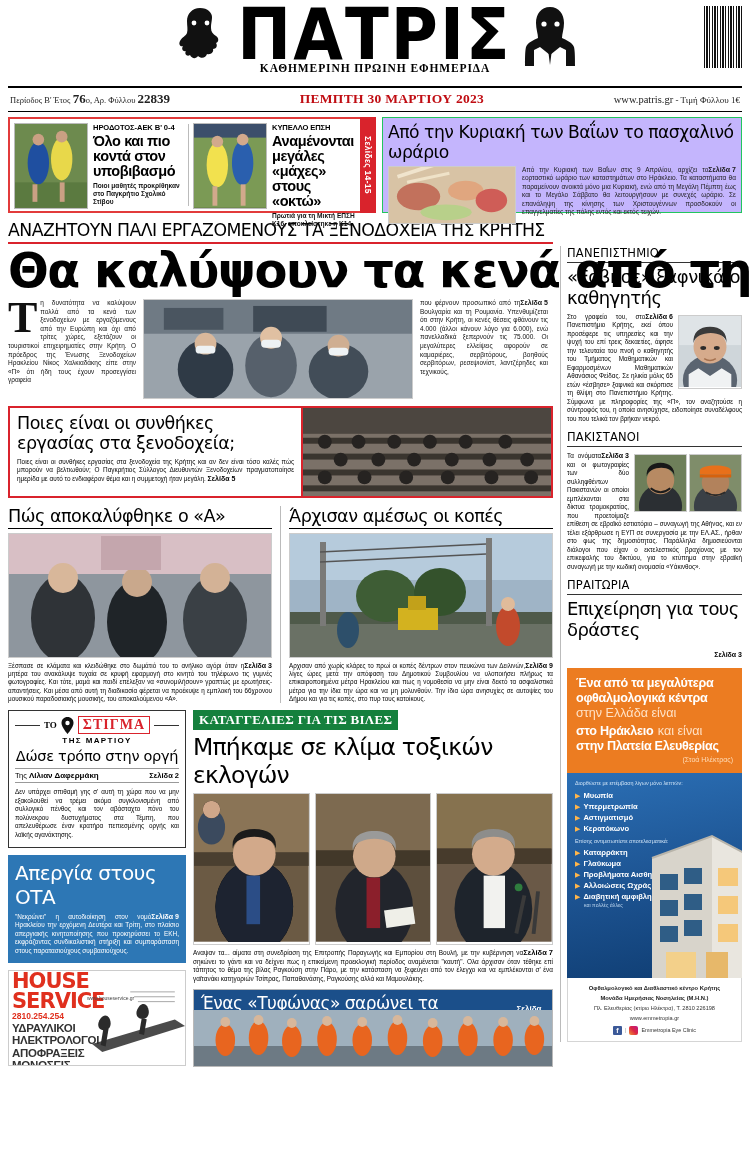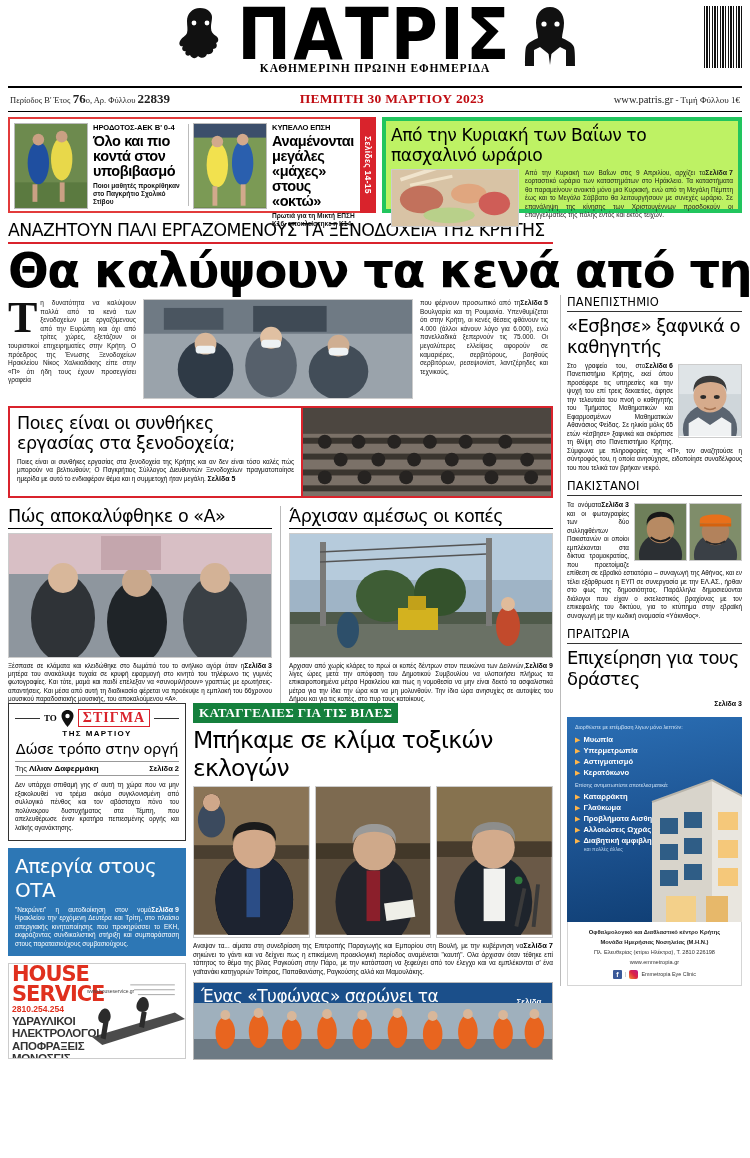--- a/index.html
+++ b/index.html
@@ -63,21 +63,21 @@
   .t-head { font-size: 14.5px; font-weight: 800; line-height: 15px; letter-spacing:-0.4px; }
   .t-sub { font-size: 6.6px; font-weight: 700; line-height: 8px; margin-top: 3px; color:#111; }
   .t-divider { width: 1px; background: #bbb; margin: 5px 0; }
   .pages-tab {
     position:absolute; right:-2px; top:-2px; bottom:-2px; width: 16px; background:#d9232c;
     color:#fff; display:flex; align-items:center; justify-content:center;
   }
   .pages-tab span {
     writing-mode: vertical-rl; font-size: 8.5px; font-weight: 800; letter-spacing: .3px;
   }
-  .teaser-easter { flex:1; border:4px solid #22c55e; background:#bef264; padding:4px 5px; height:96px; }
+  .teaser-easter { flex:1; border:1px solid #22c55e; background:#c4b5fd; padding:4px 5px; height:96px; }
   .te-head { font-size: 17.2px; font-weight: 400; letter-spacing:-0.5px; line-height:20px; font-family:"DejaVu Sans",sans-serif;}
   .te-body { display:flex; gap:6px; margin-top:4px; }
   .te-photo { width:128px; height:58px; border:1px solid #ccc; overflow:hidden; position:relative; }
   .te-text { flex:1; font-size:6.5px; line-height:8.4px; text-align:justify; color:#1a1a1a; }
   .te-text .pg { font-weight:800; float:right; font-size:7px; }
 
   
   .body-grid { display:flex; gap:7px; margin: 7px 8px 0 8px; align-items: center; }
   .col-main { width: 545px; }
   .col-side { width: 182px; border-left: 1px solid #bbb; padding-left: 6px; }
@@ -110,21 +110,21 @@
   .mid { display:flex; gap:8px; margin-top:8px; }
   .mid-col { flex:1; }
   .mid-col.left { border-right:1px solid #bbb; padding-right:8px; }
   .mid-head { font-size:17.6px; letter-spacing:-0.5px; font-family:"DejaVu Sans",sans-serif; line-height:20px; }
   .mid-rule { height:1px; background:#000; margin:2px 0 4px 0; }
   .mid-photo { width:100%; height:125px; border:1px solid #ccc; overflow:hidden; position:relative; }
   .mid-text { font-size:6.3px; line-height:8.2px; text-align:justify; margin-top:4px; }
   .mid-text .pg { font-weight:800; font-size:7px; float:right; }
 
   
-  .lower { display:flex; gap:7px; }
+  .lower { display:flex; gap:7px; margin-top:7px; }
   .lower-left { width:178px; }
   .lower-right { flex:1; }
   .stigma { border:1px solid #333; padding:5px 6px 7px; position:relative; }
   .st-top { display:flex; align-items:center; justify-content:center; gap:4px; }
   .st-line { height:1px; background:#333; flex:1; }
   .st-to { font-size:9px; font-weight:700; font-family:"Liberation Serif",serif;}
   .st-pin { width:13px; height:17px; }
   .st-word {
     border:1.6px solid #d9232c; color:#d9232c; font-family:"Liberation Serif",serif;
     font-weight:700; font-size:14px; padding:0 4px; letter-spacing:1px;
@@ -654,20 +654,31 @@
       <div class="sb-sec">
         <div class="sb-kicker">ΠΡΑΙΤΩΡΙΑ</div>
         <div class="sb-rule"></div>
         <div class="sb-head">Επιχείρηση για τους δράστες</div>
         <div style="text-align:right;margin-top:3px">
           <span class="pg" style="font-weight:800;font-size:7px">Σελίδα 3</span>
         </div>
       </div>
 
       <div>
+        <div class="ad-orange">
+          <div class="ao-l1">Ένα από τα μεγαλύτερα</div>
+          <div class="ao-l1">οφθαλμολογικά κέντρα</div>
+          <div class="ao-l2">στην Ελλάδα είναι</div>
+          <div>
+            <span class="ao-l1" style="display:inline">στο Ηράκλειο</span>
+            <span class="ao-l2" style="display:inline">και είναι</span>
+          </div>
+          <div class="ao-l1">στην Πλατεία Ελευθερίας</div>
+          <div class="ao-note">(Στοά Ηλέκτρας)</div>
+        </div>
 
         <div class="ad-blue">
           <svg class="ab-building" viewBox="0 0 104 150">
             <path d="M10 30 L70 8 L104 26 L104 150 L10 150 Z" fill="#e9e6df"></path>
             <path d="M10 30 L70 8 L70 150 L10 150 Z" fill="#d8d4cb"></path>
             <g fill="#2f5d86">
               <rect x="18" y="46" width="18" height="16"></rect>
                 <rect x="42" y="40" width="18" height="16"></rect>
               <rect x="18" y="72" width="18" height="16"></rect>
                 <rect x="42" y="66" width="18" height="16"></rect>

